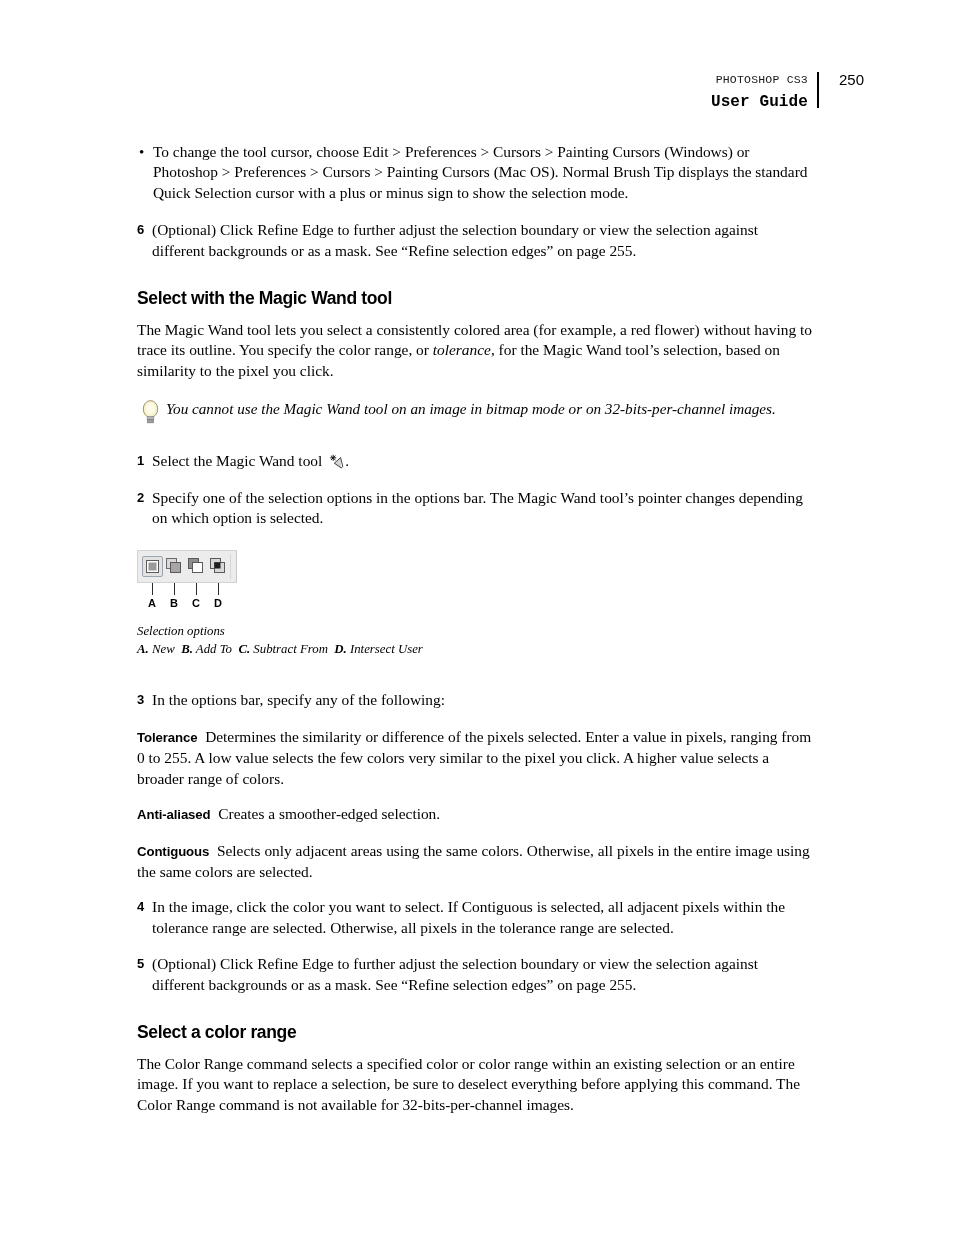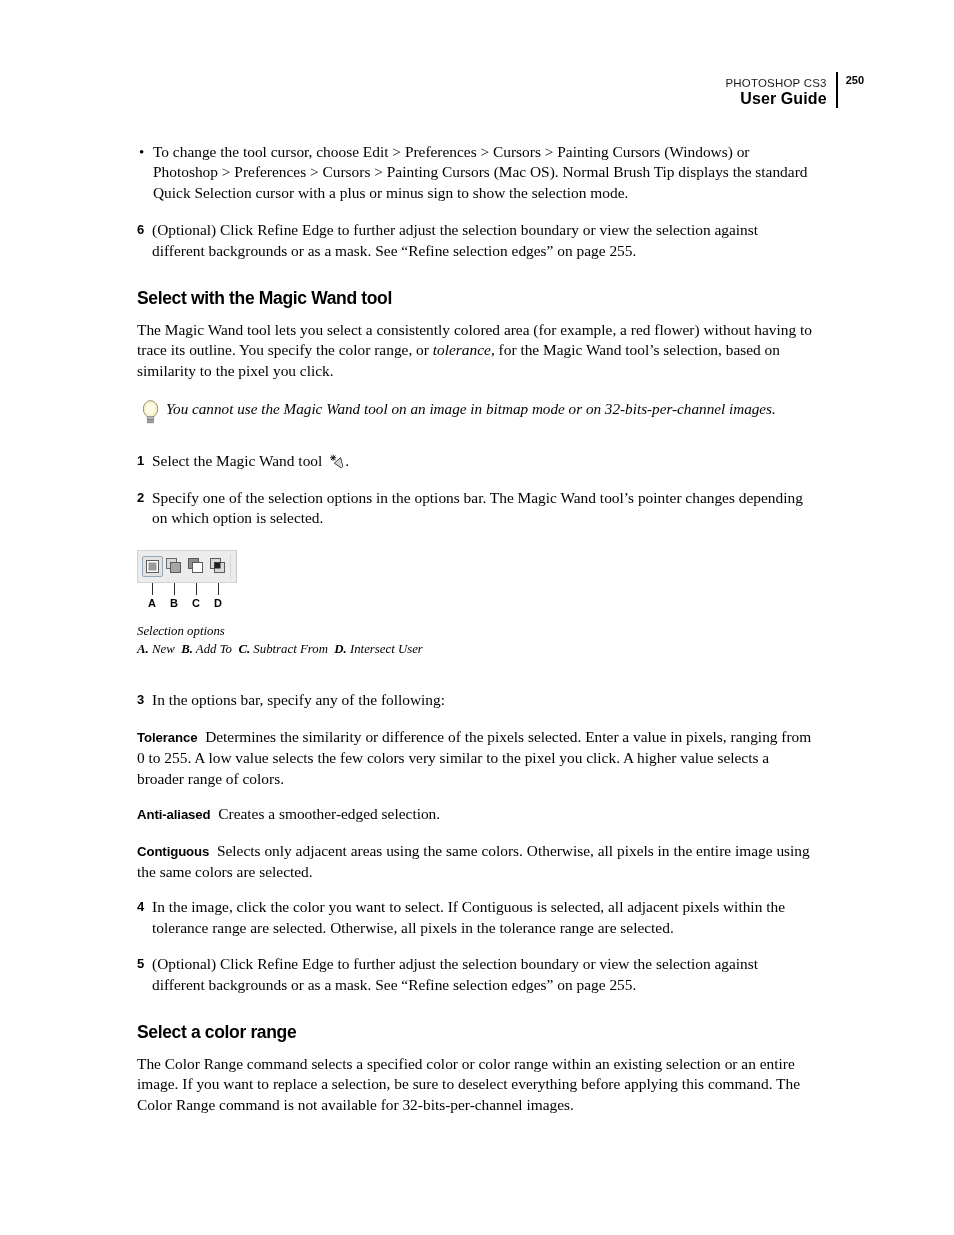--- a/index.html
+++ b/index.html
@@ -28,25 +28,25 @@
   .header {
     position: absolute;
     right: 90px;
     top: 72px;
     display: flex;
     align-items: stretch;
     height: 38px;
   }
   .header-text {
     text-align: right;
-    font-family: Liberation Sans, sans-serif;
+    font-family: Liberation Mono, monospace;
     padding-right: 9px;
     display: flex;
     flex-direction: column;
-    justify-content: center;
+    justify-content: space-between;
   }
   .header-line1 {
     font-size: 11.5px;
     letter-spacing: 0.2px;
     line-height: 15px;
     color: #1a1a1a;
   }
   .header-line2 {
     font-size: 16px;
     font-weight: bold;
@@ -54,23 +54,23 @@
     line-height: 16px;
     color: #000;
   }
   .header-rule {
     width: 2px;
     background: #000;
     height: 36px;
   }
   .header-page {
     font-family: "Liberation Sans", sans-serif;
-    font-weight: bold;
-    font-size: 11px;
-    padding-left: 8px;
+    font-weight: normal;
+    font-size: 15px;
+    padding-left: 20px;
     line-height: 16px;
   }
 
   
   .content {
     position: absolute;
     left: 137px;
     top: 142px;
     width: 676px;
   }

